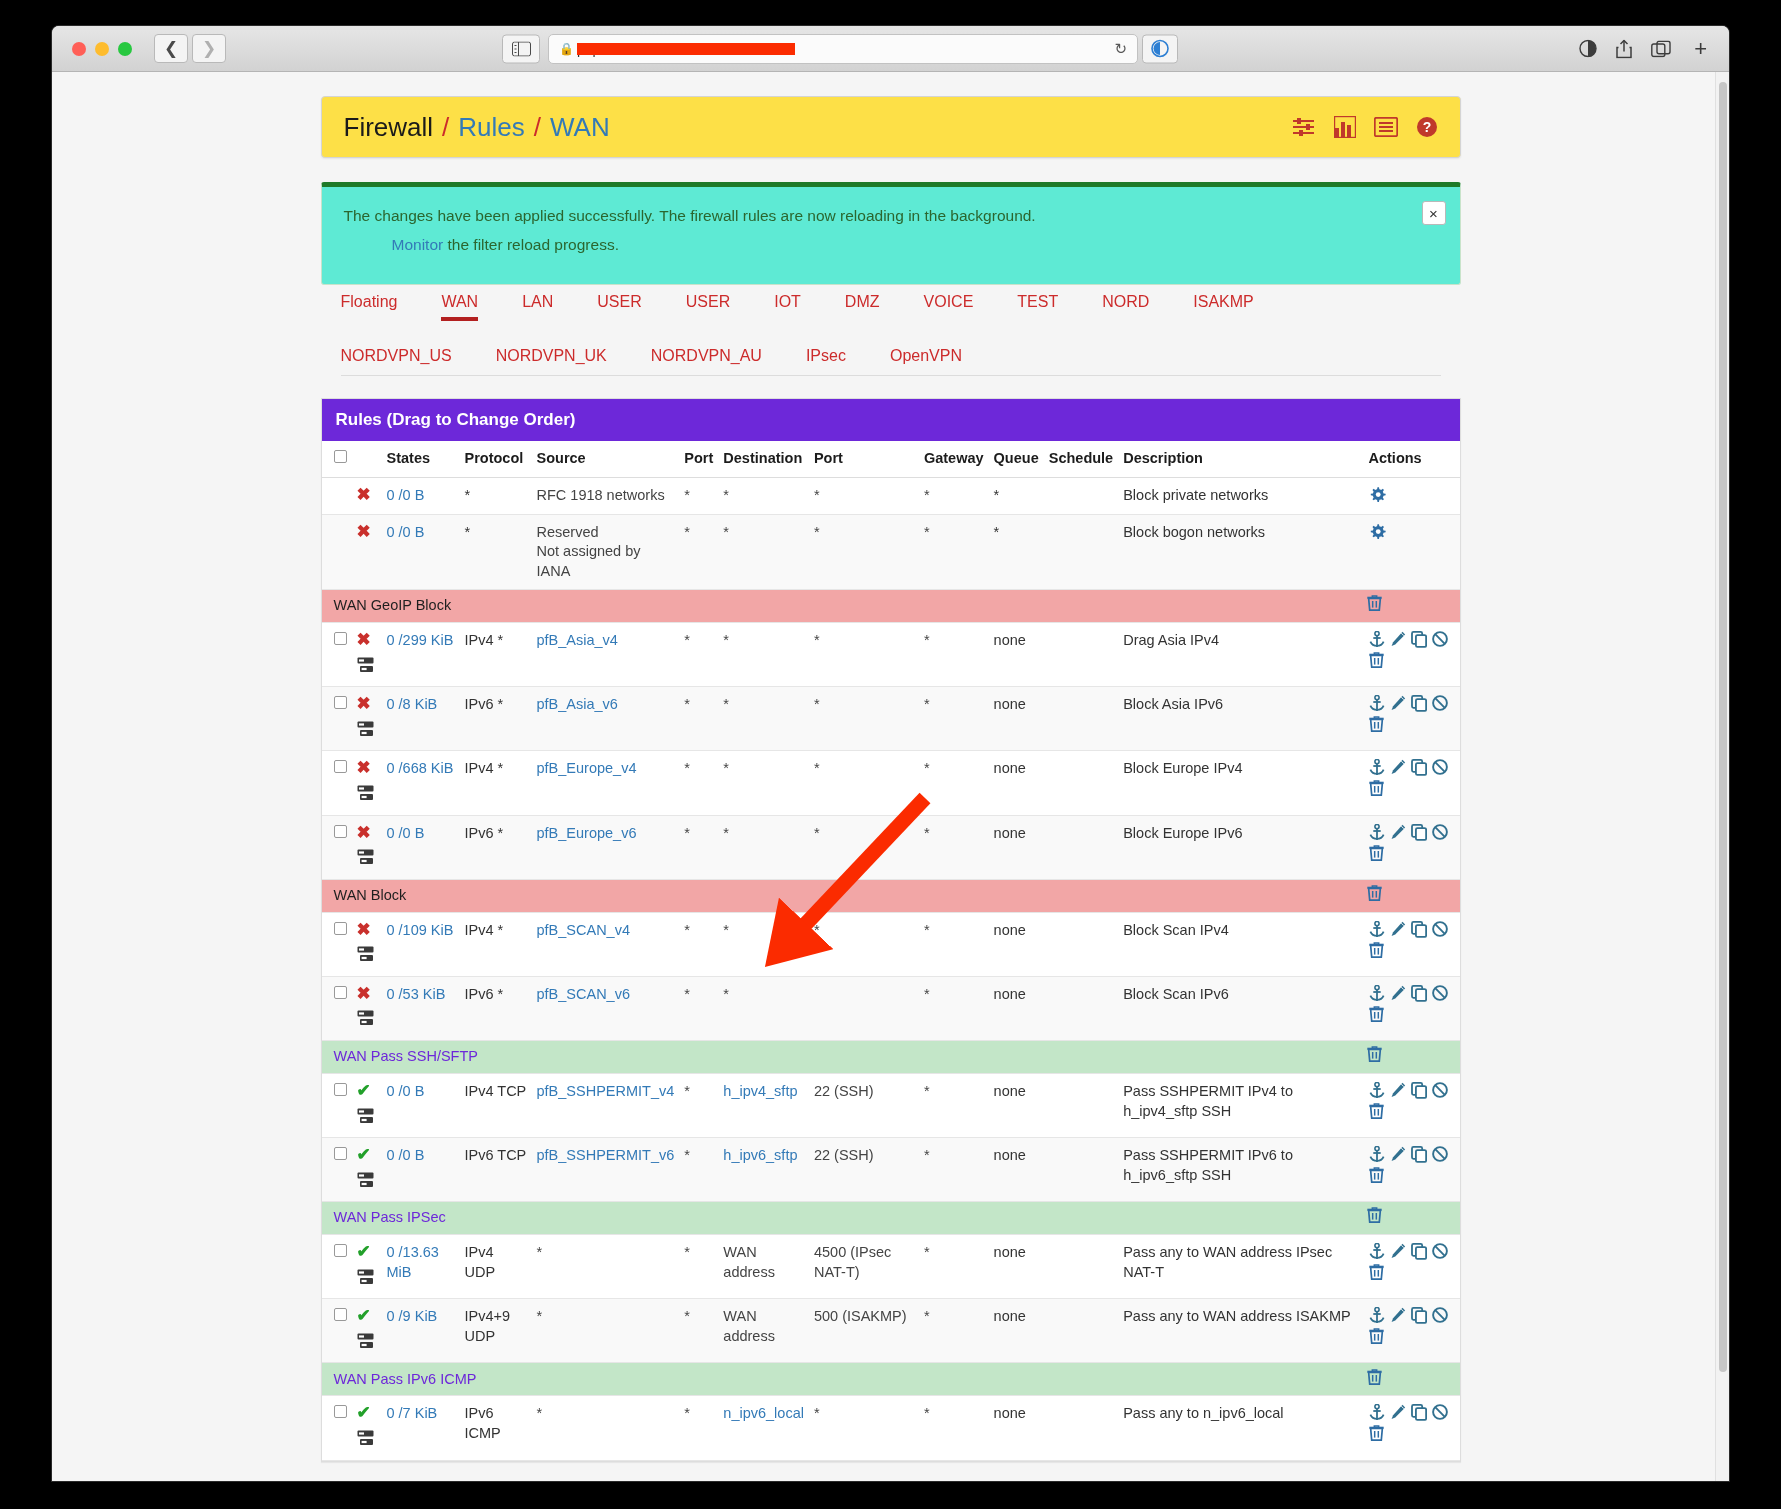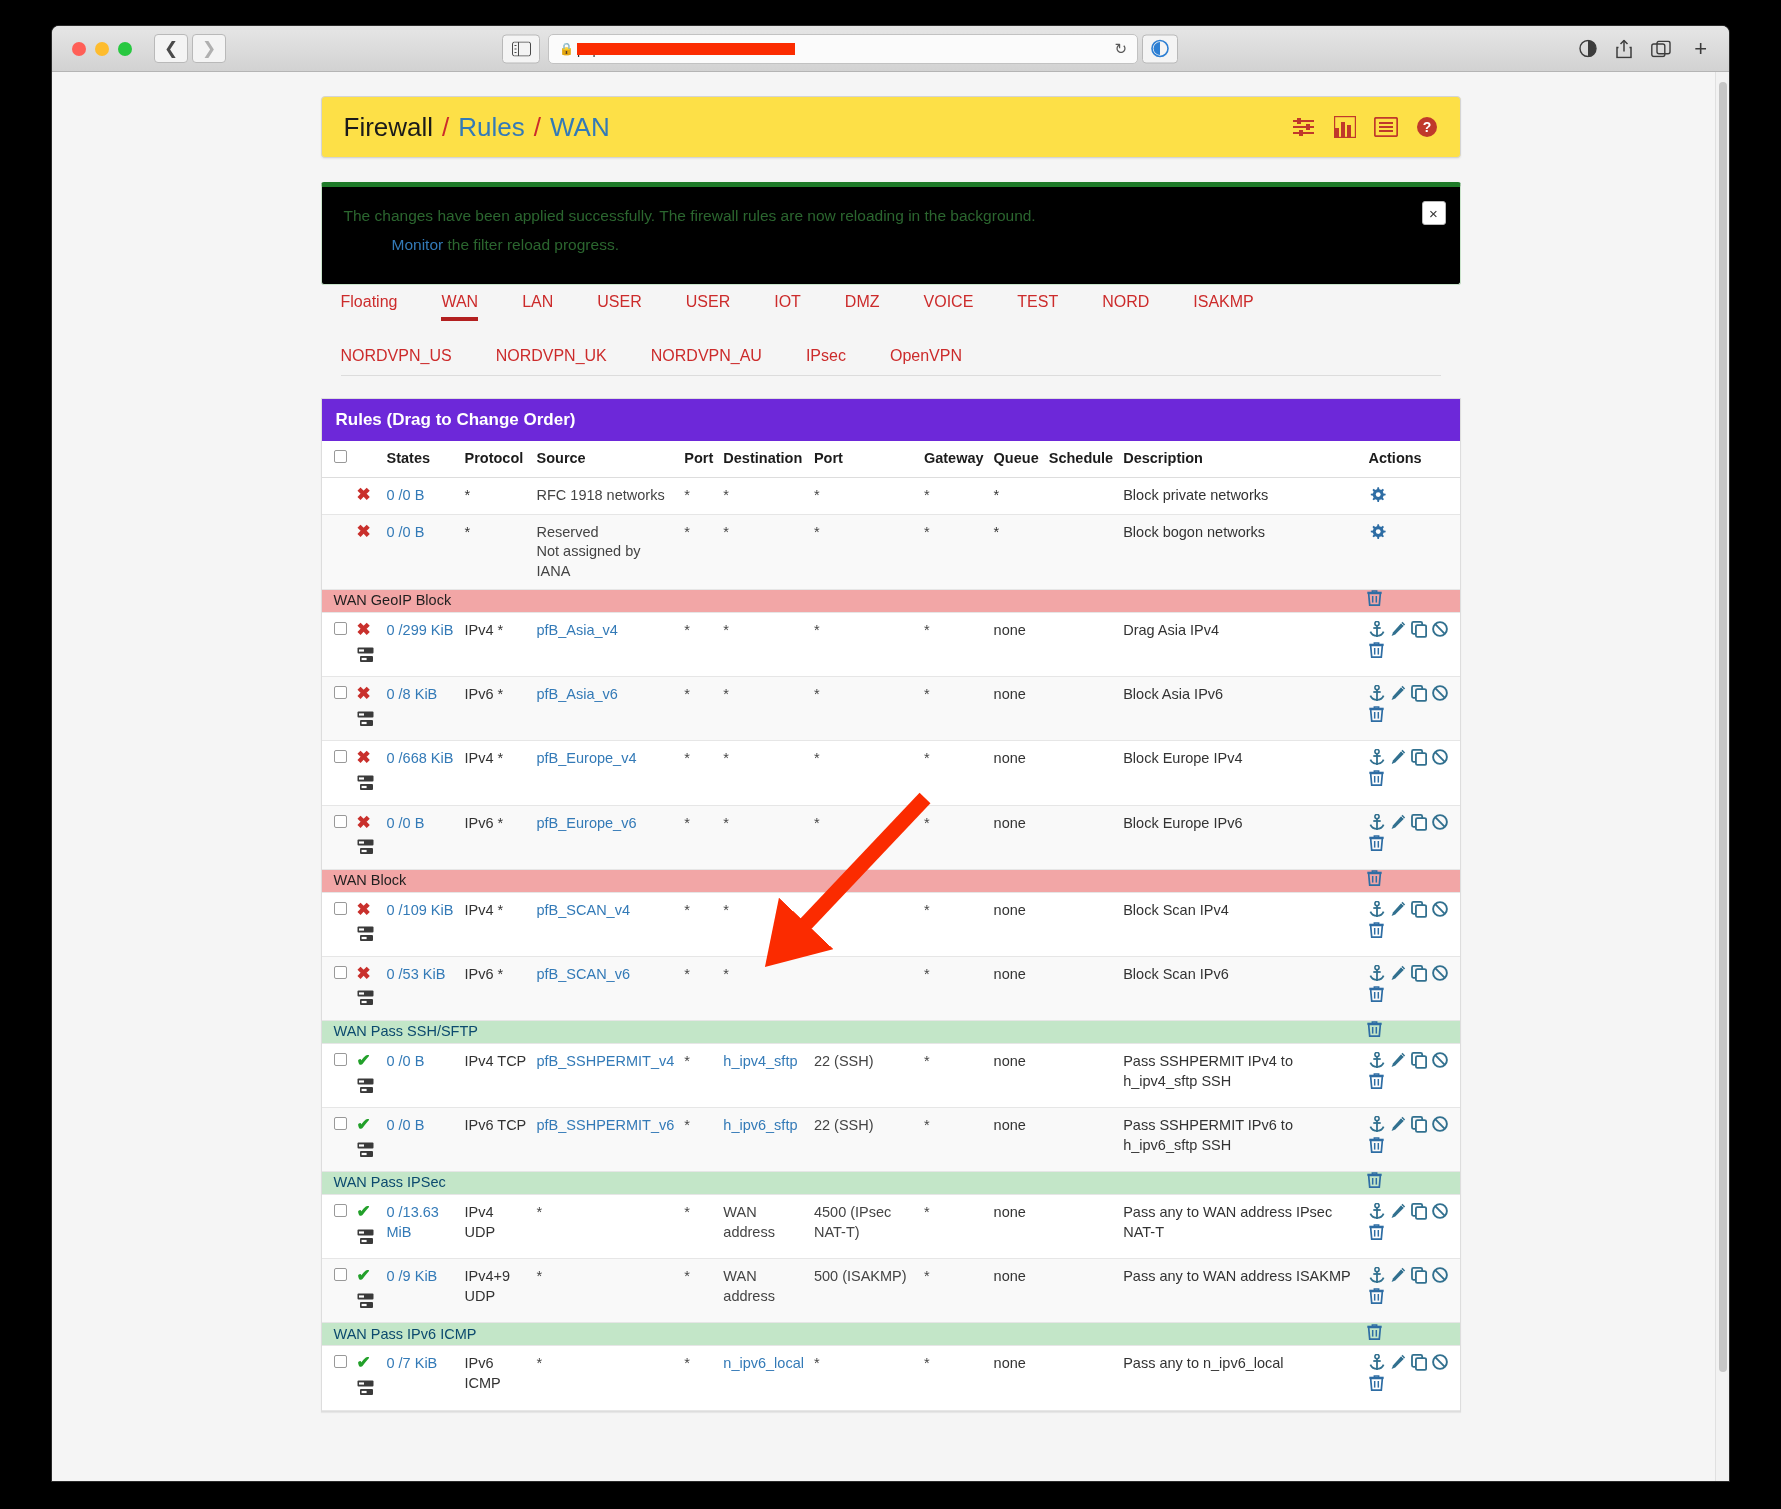--- a/index.html
+++ b/index.html
@@ -82,21 +82,21 @@
     box-shadow:0 1px 2px rgba(0,0,0,.07);
   }
   .crumb{ font-size:26px; color:#1a1a1a; }
   .crumb.link{ color:#337ab7; }
   .crumb-sep{ color:#cc2b2b; font-size:26px; margin:0 9px; }
   .header-icons{ margin-left:auto; display:flex; gap:18px; align-items:center; color:#c0392b; }
   .header-icons svg{ display:block; }
 
   
   .alert{
-    margin-top:24px; background:#000000; border:1px solid #c8e3ca;
+    margin-top:24px; background:#5eead4; border:1px solid #c8e3ca;
     border-top:5px solid #1e7a28; border-radius:3px;
     padding:18px 22px 20px 22px; position:relative; min-height:76px;
   }
   .alert p{ margin:0 0 7px 0; font-size:15.5px; color:#2b662f; line-height:1.45; }
   .alert a{ color:#337ab7; text-decoration:none;padding-left:48px; }
   .alert-close{
     position:absolute; right:14px; top:14px; width:24px;height:24px;
     border:1px solid #b9b9b9; border-radius:3px; background:#fff;
     display:flex;align-items:center;justify-content:center;
     font-size:15px;color:#333; line-height:1;
@@ -146,25 +146,25 @@
 
   .chk{ width:13px;height:13px;border:1px solid #999;border-radius:2px;background:#fff;display:inline-block;}
   .icon-block{ color:#c9302c; font-size:17px; font-weight:bold; line-height:1; }
   .icon-pass{ color:#22a02a; font-size:17px; font-weight:bold; line-height:1; }
   .stack-icon{ margin-top:6px; }
   .link{ color:#337ab7; text-decoration:none; }
   .star{ color:#444; }
 
   tr.sep-row td{ padding:0; border-bottom:1px solid #e6e6e6; }
   .sep{
-    display:flex; align-items:center; height:22px; padding:0 12px;
+    display:flex; align-items:center; height:32px; padding:0 12px;
     font-size:14.5px;
   }
   .sep.red{ background:#f2a6a6; color:#1f1f1f; }
-  .sep.green{ background:#c3e6c8; color:#0c4a6e; }
+  .sep.green{ background:#c3e6c8; color:#6d28d9; }
   .sep .trash{ margin-left:auto; margin-right:66px; color:#2e6da4; }
 
   .actions-cell{ padding-top:8px !important; }
   .act-icons{ display:flex; flex-wrap:wrap; gap:4px 5px; width:84px; color:#31708f; }
   .act-icons svg{ display:block; cursor:pointer; }
 
   
   .arrow-annotation{
     position:absolute; left:0; top:0; width:1781px; height:1509px;
     pointer-events:none;

